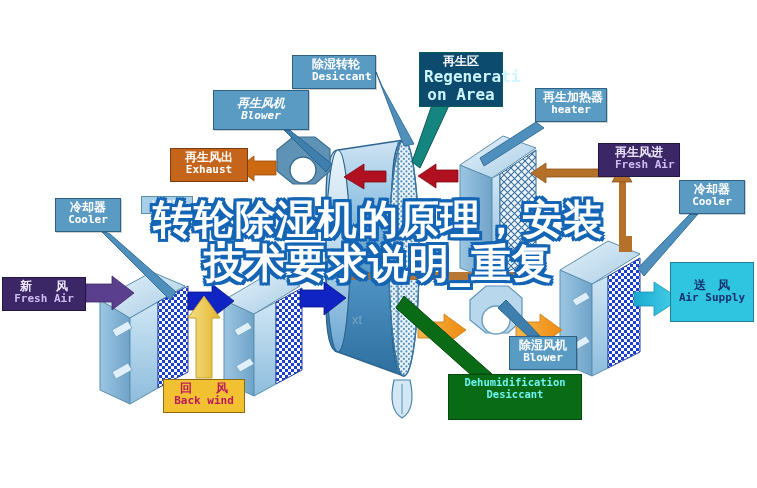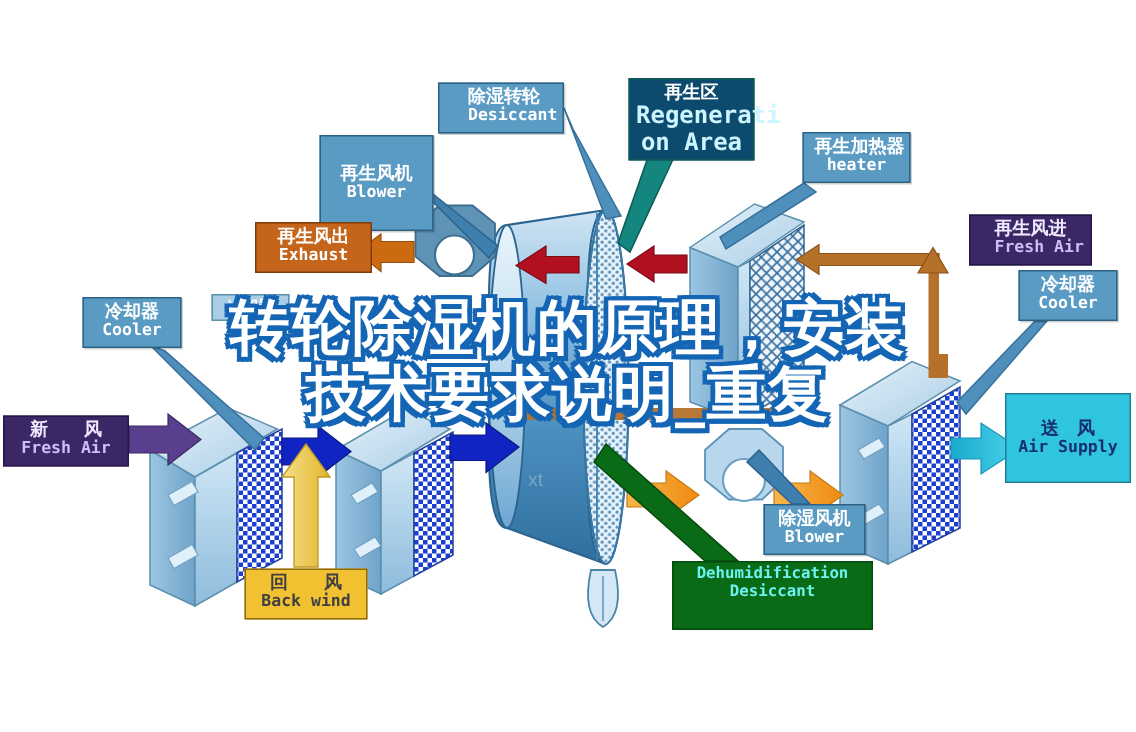--- a/index.html
+++ b/index.html
@@ -33,21 +33,21 @@
   .plate-teal{background:#0c4a6e;border:1px solid #0c5a55;color:#d9fbff;}
   .plate-teal .cn{font-size:12px;color:#ffffff;}
   .plate-teal .en{font-size:16px;color:#cdf5ff;}
 
   
   .plate-cyan{background:#2fc4e0;border:1px solid #1f7f96;color:#13306e;}
   .plate-cyan .cn{font-size:12px;color:#16306e;}
   .plate-cyan .en{font-size:11px;color:#16306e;}
 
   
-  .plate-yellow{background:#f2c132;border:1px solid #8c6a0d;color:#404040;}
+  .plate-yellow{background:#f2c132;border:1px solid #8c6a0d;color:#be185d;}
   .plate-yellow .cn{font-size:12px;}
   .plate-yellow .en{font-size:11px;}
 
   
   .plate-green{background:#0a6b17;border:1px solid #054a0f;color:#6df2ef;}
   .plate-green .cn{font-size:12px;color:#9af7f3;}
   .plate-green .en{font-size:10.5px;color:#6df2ef;line-height:1.12;}
 
   
   .plate-small{background:#a8cfe6;border:1px solid #5b8fae;color:#ffffff;}
@@ -257,38 +257,38 @@
     </g>
 
     <text id="wmsvg" x="352" y="324" font-family="Liberation Sans, sans-serif" font-size="13" fill="#8fb6cf" opacity="0.7">xt</text>
   </svg>
 
   <div id="labels">
       <div class="lbl plate-blue" style="left: 292px; top: 55px; width: 84px; min-height: 34px; padding: 2px 19px;">
         <span class="cn">除湿转轮</span>
         <span class="en">Desiccant</span>
       </div>
-      <div class="lbl plate-blue" style="left: 213px; top: 90px; width: 76px; min-height: 34px; padding: 18px 4px;">
+      <div class="lbl plate-blue" style="left: 213px; top: 90px; width: 96px; min-height: 34px; padding: 6px 4px; font-style: italic;">
         <span class="cn">再生风机</span>
         <span class="en">Blower</span>
       </div>
       <div class="lbl plate-teal" style="left: 419px; top: 52px; width: 84px; min-height: 48px; padding: 2px 4px;">
         <span class="cn">再生区</span>
         <span class="en">Regenerati</span>
         <span class="en">on Area</span>
       </div>
       <div class="lbl plate-blue" style="left: 535px; top: 88px; width: 72px; min-height: 34px; padding: 2px 7px;">
         <span class="cn">再生加热器</span>
         <span class="en">heater</span>
       </div>
       <div class="lbl plate-orange" style="left: 170px; top: 148px; width: 78px; min-height: 34px; padding: 2px 4px;">
         <span class="cn">再生风出</span>
         <span class="en">Exhaust</span>
       </div>
-      <div class="lbl plate-purple" style="left: 598px; top: 143px; width: 82px; min-height: 34px; padding: 2px 16px; margin-left: 48px;">
+      <div class="lbl plate-purple" style="left: 598px; top: 143px; width: 82px; min-height: 34px; padding: 2px 16px;">
         <span class="cn">再生风进</span>
         <span class="en">Fresh Air</span>
       </div>
       <div class="lbl plate-blue" style="left: 679px; top: 180px; width: 66px; min-height: 34px; padding: 2px 4px;">
         <span class="cn">冷却器</span>
         <span class="en">Cooler</span>
       </div>
       <div class="lbl plate-blue" style="left: 55px; top: 198px; width: 66px; min-height: 34px; padding: 2px 4px;">
         <span class="cn">冷却器</span>
         <span class="en">Cooler</span>

